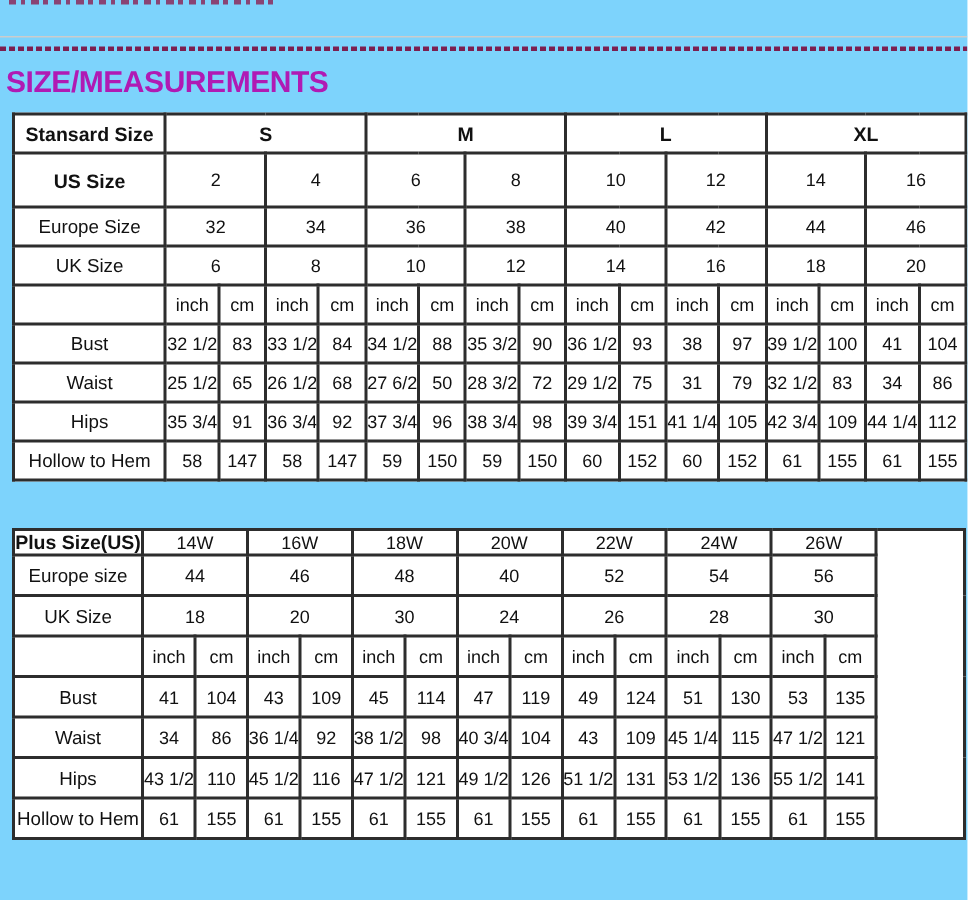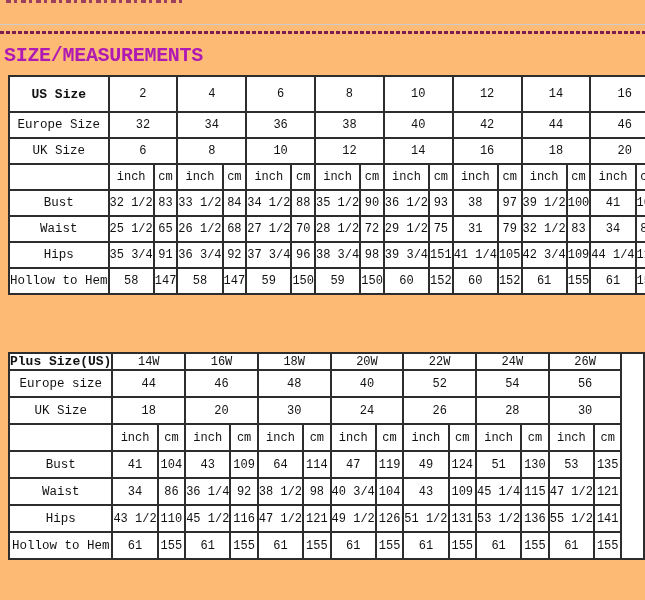--- a/index.html
+++ b/index.html
@@ -1,17 +1,17 @@
 <!DOCTYPE html>
 <html style="--title: #b01ab4; --dash: #7c1f50; --frag: #8b2a5c; --grayline: #cccccc; --tblborder: #2d2d2d;"><head>
 <meta charset="utf-8">
 <style>
   html,body{margin:0;padding:0;background:#ffffff;}
-  .canvas{position:relative;width:645px;height:600px;background:#fdba74;overflow:hidden;
-          font-family:Liberation Mono, monospace;color:#111;}
+  .canvas{position:relative;width:645px;height:600px;background:#7dd3fc;overflow:hidden;
+          font-family:Liberation Sans, sans-serif;color:#111;}
   .frag{position:absolute;top:0;left:6px;width:178px;height:3px;opacity:.85;
         background:repeating-linear-gradient(90deg,var(--frag) 0 5px,transparent 5px 8px,var(--frag) 8px 11px,transparent 11px 15px);}
   .grayline{position:absolute;top:24px;left:0;width:645px;height:1px;background:var(--grayline);}
   .dashline{position:absolute;top:31px;left:0;width:645px;height:3px;
         background:repeating-linear-gradient(90deg,var(--dash) 0 4px,transparent 4px 6px);}
   .title{position:absolute;top:44px;left:4px;margin:0;font-size:20px;font-weight:bold;
         letter-spacing:-0.3px;color:var(--title);}
   table.sz{border-collapse:collapse;table-layout:fixed;position:absolute;left:8px;background:#fff;}
   #t1{top:75px;}
   #t2{top:352px;}
@@ -42,20 +42,27 @@
         <col style="width: 33px;">
         <col style="width: 33px;">
         <col style="width: 33px;">
         <col style="width: 33px;">
         <col style="width: 33px;">
         <col style="width: 33px;">
         <col style="width: 33px;">
         <col style="width: 33px;">
       </colgroup>
       <tbody>
+        <tr style="height: 26px;">
+          <td class="lab b">Stansard Size</td>
+          <td class="b" colspan="4">S</td>
+          <td class="b" colspan="4">M</td>
+          <td class="b" colspan="4">L</td>
+          <td class="b" colspan="4">XL</td>
+        </tr>
         <tr style="height: 36px;">
           <td class="lab b">US Size</td>
           <td colspan="2">2</td>
           <td colspan="2">4</td>
           <td colspan="2">6</td>
           <td colspan="2">8</td>
           <td colspan="2">10</td>
           <td colspan="2">12</td>
           <td colspan="2">14</td>
           <td colspan="2">16</td>
@@ -102,40 +109,40 @@
           <td>cm</td>
         </tr>
         <tr style="height: 26px;">
           <td class="lab">Bust</td>
           <td>32 1/2</td>
           <td>83</td>
           <td>33 1/2</td>
           <td>84</td>
           <td>34 1/2</td>
           <td>88</td>
-          <td>35 1/2</td>
+          <td>35 3/2</td>
           <td>90</td>
           <td>36 1/2</td>
           <td>93</td>
           <td>38</td>
           <td>97</td>
           <td>39 1/2</td>
           <td>100</td>
           <td>41</td>
           <td>104</td>
         </tr>
         <tr style="height: 26px;">
           <td class="lab">Waist</td>
           <td>25 1/2</td>
           <td>65</td>
           <td>26 1/2</td>
           <td>68</td>
-          <td>27 1/2</td>
-          <td>70</td>
-          <td>28 1/2</td>
+          <td>27 6/2</td>
+          <td>50</td>
+          <td>28 3/2</td>
           <td>72</td>
           <td>29 1/2</td>
           <td>75</td>
           <td>31</td>
           <td>79</td>
           <td>32 1/2</td>
           <td>83</td>
           <td>34</td>
           <td>86</td>
         </tr>
@@ -246,21 +253,21 @@
           <td>cm</td>
           <td>inch</td>
           <td>cm</td>
         </tr>
         <tr style="height: 27px;">
           <td class="lab">Bust</td>
           <td>41</td>
           <td>104</td>
           <td>43</td>
           <td>109</td>
-          <td>64</td>
+          <td>45</td>
           <td>114</td>
           <td>47</td>
           <td>119</td>
           <td>49</td>
           <td>124</td>
           <td>51</td>
           <td>130</td>
           <td>53</td>
           <td>135</td>
         </tr>

